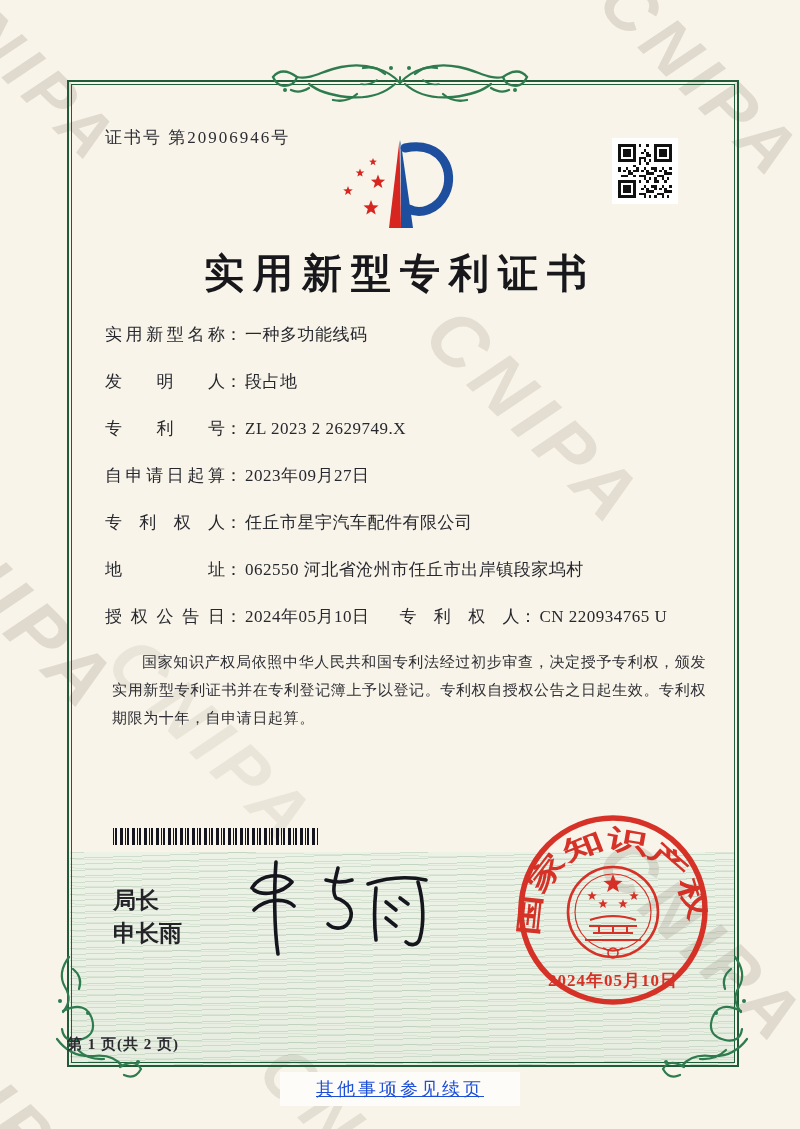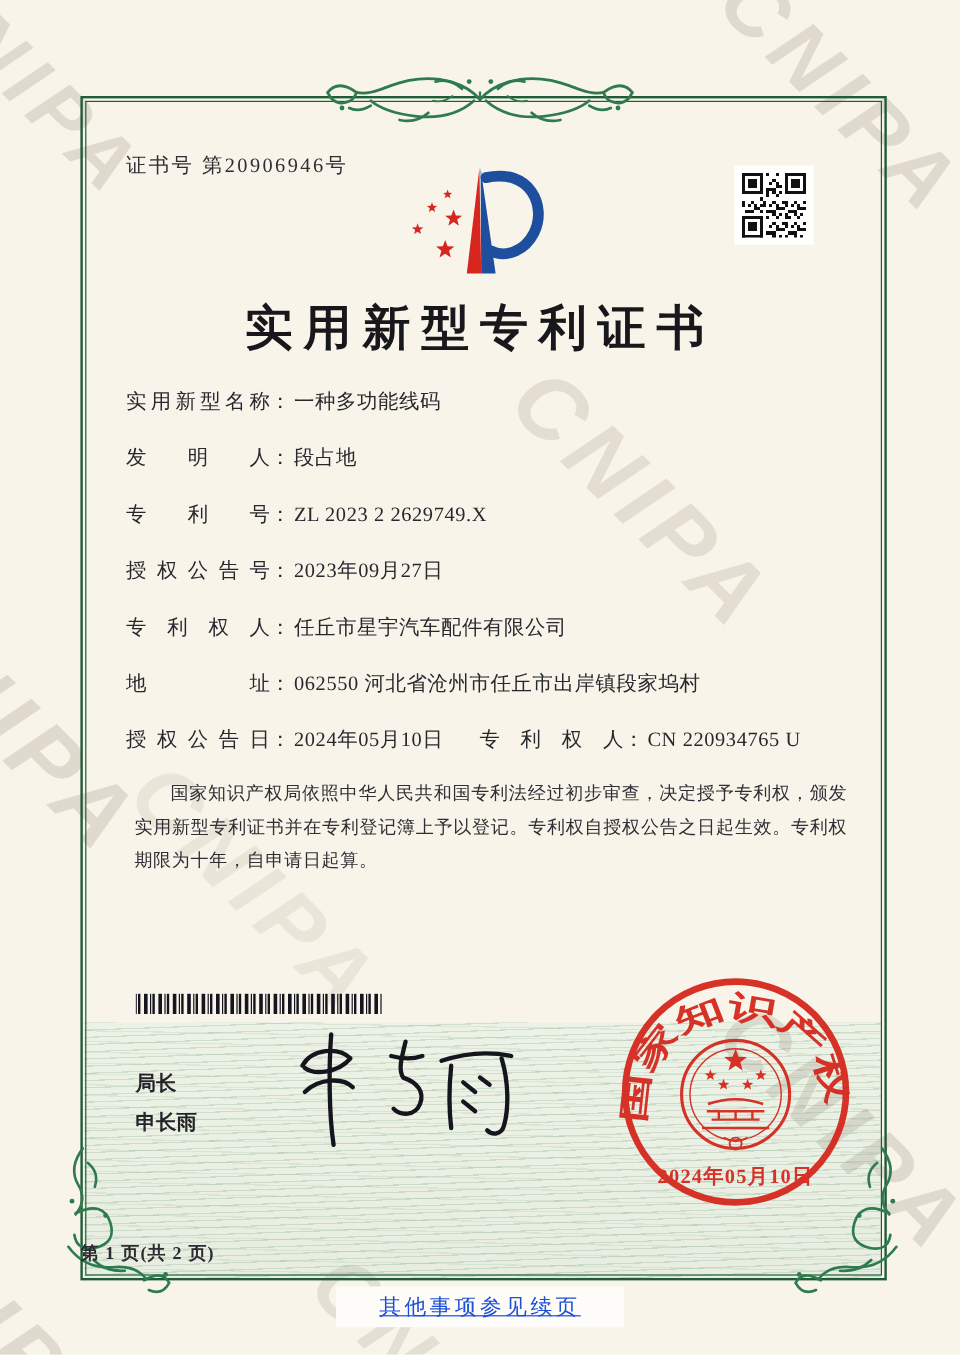--- a/index.html
+++ b/index.html
@@ -40,22 +40,22 @@
   .flabel{display:inline-block;width:120px;text-align:justify;text-align-last:justify;vertical-align:top;}
   .colon{display:inline-block;width:20px;vertical-align:top;}
   .fvalue{letter-spacing:0.5px;}
   .grant2{margin-left:30px;}
 
   .paras{position:absolute;left:112px;top:648px;width:594px;font-size:15px;line-height:28px;
       color:#2e2e34;text-align:justify;letter-spacing:0.6px;}
   .paras p{margin:0 0 6px 0;text-indent:2em;}
 
   .barcode{position:absolute;left:113px;top:828px;}
-  .signer{position:absolute;left:113px;top:886px;font-family:Liberation Serif, serif;
-      font-size:17px;font-weight:600;color:#232328;line-height:33px;}
+  .signer{position:absolute;left:113px;top:886px;font-family:Liberation Mono, monospace;
+      font-size:23px;font-weight:600;color:#232328;line-height:33px;}
   .signature{position:absolute;left:238px;top:858px;}
 
   .seal{position:absolute;left:515px;top:812px;opacity:.95;}
 
   .pageinfo{position:absolute;left:67px;top:1035px;width:672px;
       font-size:15px;font-weight:bold;color:#2b2b31;letter-spacing:1px;}
   .footnote{position:absolute;left:0;top:1072px;width:800px;text-align:center;}
   .footnote span{display:inline-block;background:#fdfcf8;padding:5px 36px;font-size:18px;
       color:#1d4ed8;letter-spacing:3px;text-decoration:underline;}
 </style>
@@ -256,21 +256,21 @@
       <div class="row">
         <span class="flabel">实用新型名称</span><span class="colon">：</span><span class="fvalue">一种多功能线码</span>
       </div>
       <div class="row">
         <span class="flabel">发明人</span><span class="colon">：</span><span class="fvalue">段占地</span>
       </div>
       <div class="row">
         <span class="flabel">专利号</span><span class="colon">：</span><span class="fvalue">ZL 2023 2 2629749.X</span>
       </div>
       <div class="row">
-        <span class="flabel">授权公告号</span><span class="colon">：</span><span class="fvalue">2023年09月27日</span>
+        <span class="flabel">自申请日起算</span><span class="colon">：</span><span class="fvalue">2023年09月27日</span>
       </div>
       <div class="row">
         <span class="flabel">专利权人</span><span class="colon">：</span><span class="fvalue">任丘市星宇汽车配件有限公司</span>
       </div>
       <div class="row">
         <span class="flabel">地址</span><span class="colon">：</span><span class="fvalue">062550 河北省沧州市任丘市出岸镇段家坞村</span>
       </div>
       <div class="row">
         <span><span class="flabel">授权公告日</span><span class="colon">：</span><span class="fvalue">2024年05月10日</span></span><span class="grant2"><span class="flabel">专利权人</span><span class="colon">：</span><span class="fvalue">CN 220934765 U</span></span>
       </div>

